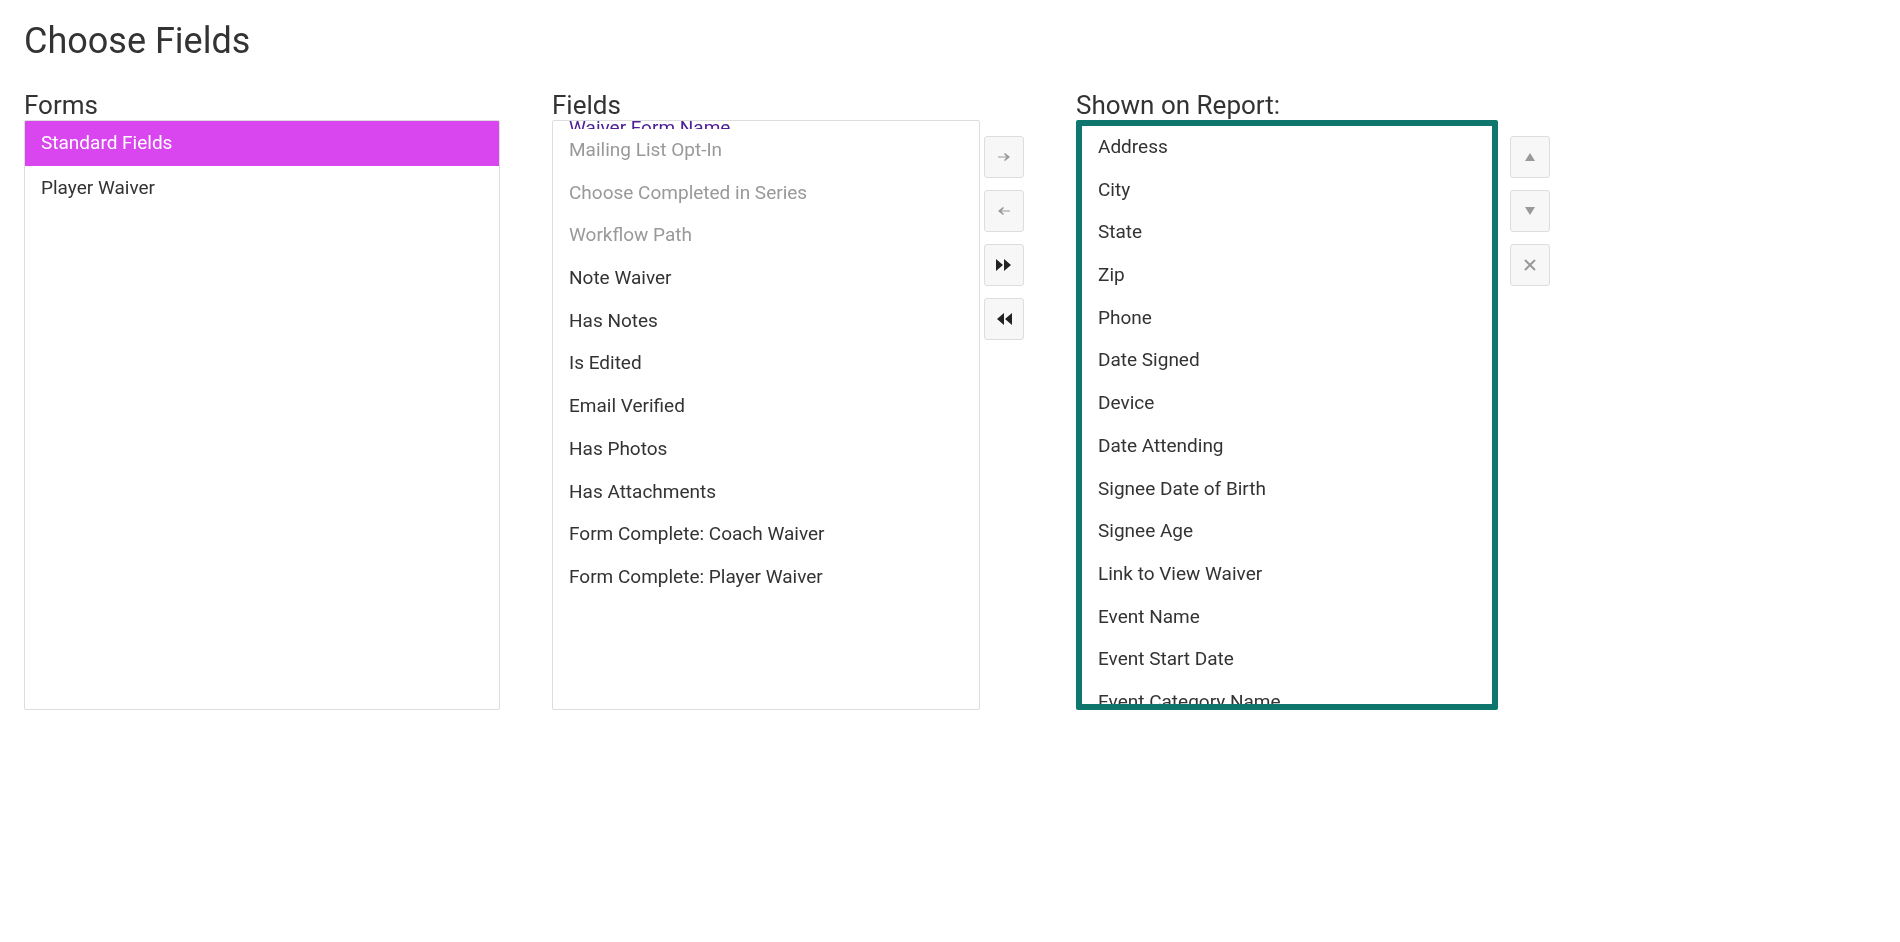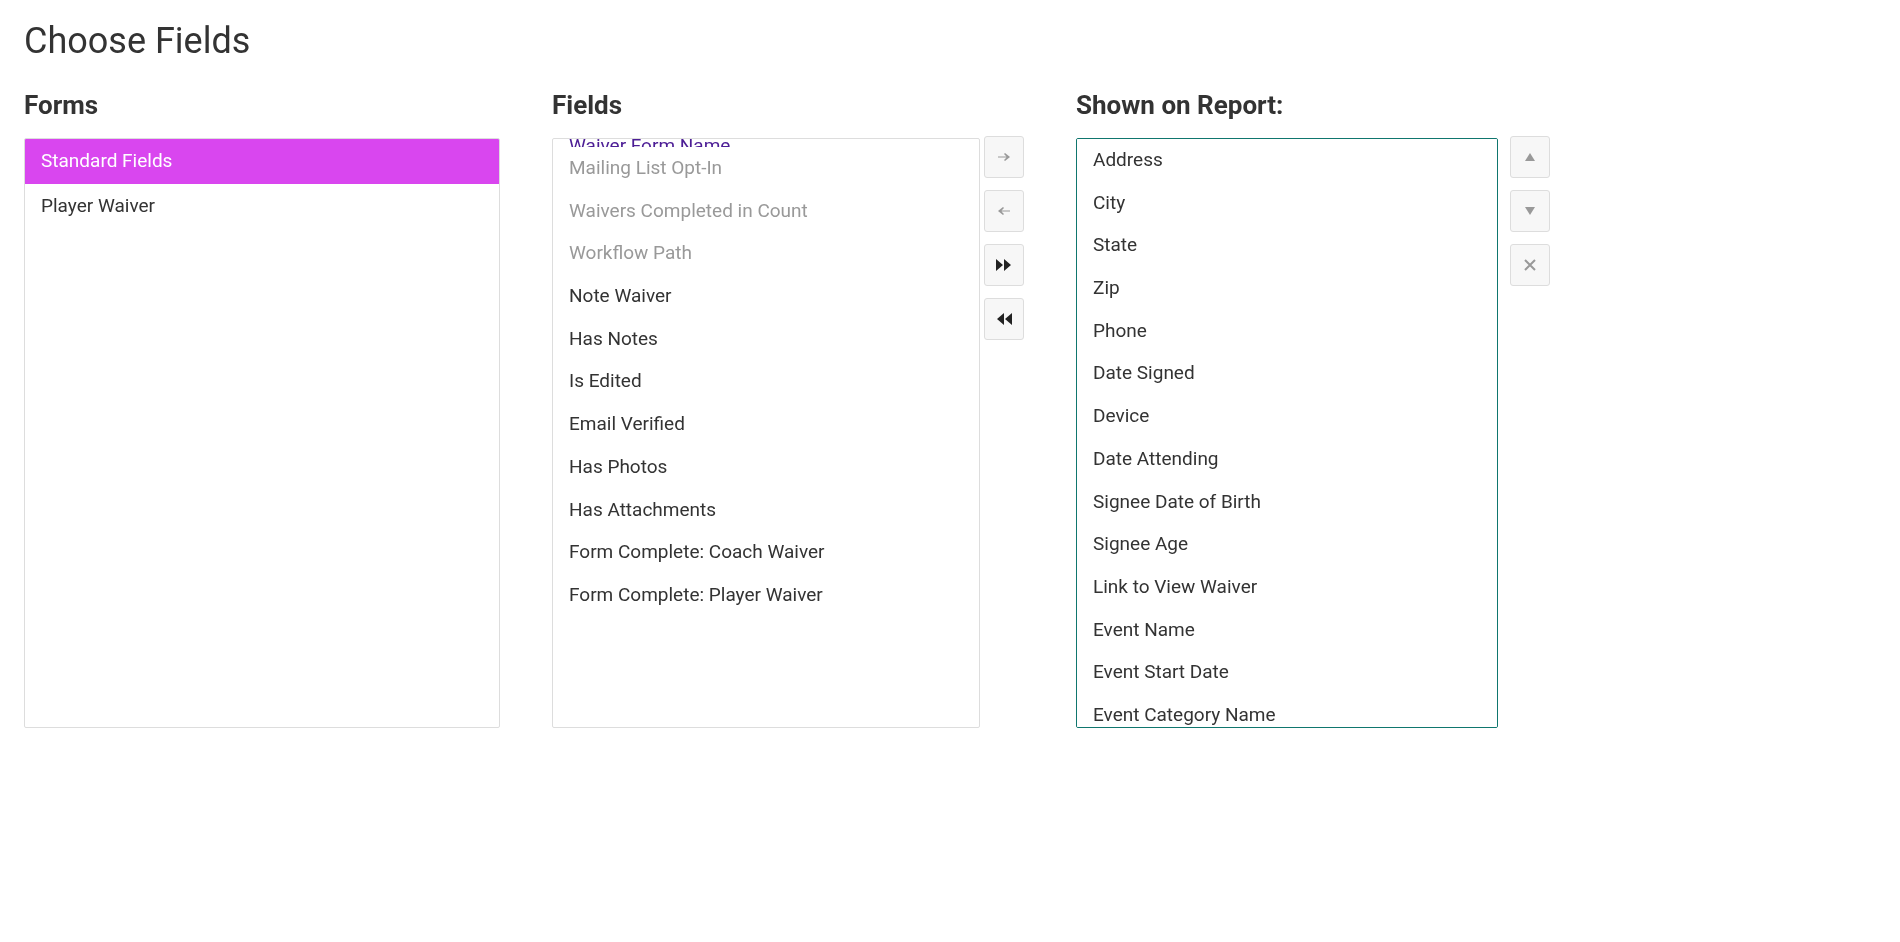--- a/index.html
+++ b/index.html
@@ -30,23 +30,22 @@
   display: flex;
   gap: 4px;
 }
 .col-shown {
   flex: 0 0 474px;
   display: flex;
   gap: 12px;
 }
 .col-title {
   font-size: 26px;
-  font-weight: 700;
-  color: #333;
-  margin-bottom: 18px;
+  font-weight: 400;
+  color: #333;
 }
 .list-box {
   border: 1px solid #ddd;
   border-radius: 2px;
   background: #fff;
   height: 590px;
   overflow-y: auto;
 }
 .fields-box {
   flex: 1;
@@ -97,21 +96,21 @@
   padding: 0 16px;
   font-size: 19px;
   color: #4c1d95;
   line-height: 0.7;
   overflow: hidden;
   height: 8px;
   white-space: nowrap;
 }
 .shown-list {
   flex: 1;
-  border: 1px solid #0f766e;
+  border: 6px solid #0f766e;
   border-radius: 2px;
   background: #fff;
   height: 590px;
   overflow-y: auto;
 }
 </style>
 </head>
 <body>
 
 <h1 class="page-title">Choose Fields</h1>
@@ -125,21 +124,21 @@
         <div class="list-item">Player Waiver</div>
       </div>
   </div>
 
   <div class="col-fields">
     <div class="fields-box">
       <h2 class="col-title">Fields</h2>
       <div class="list-box" id="fields-list">
           <div class="cut-item">Waiver Form Name</div>
           <div class="field-item disabled">Mailing List Opt-In</div>
-          <div class="field-item disabled">Waivers Completed in Count</div>
+          <div class="field-item disabled">Choose Completed in Series</div>
           <div class="field-item disabled">Workflow Path</div>
           <div class="field-item">Note Waiver</div>
           <div class="field-item">Has Notes</div>
           <div class="field-item">Is Edited</div>
           <div class="field-item">Email Verified</div>
           <div class="field-item">Has Photos</div>
           <div class="field-item">Has Attachments</div>
           <div class="field-item">Form Complete: Coach Waiver</div>
           <div class="field-item">Form Complete: Player Waiver</div>
         </div>

